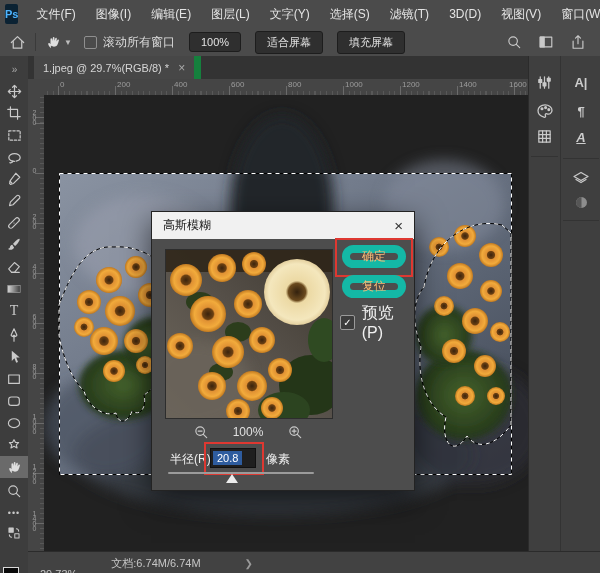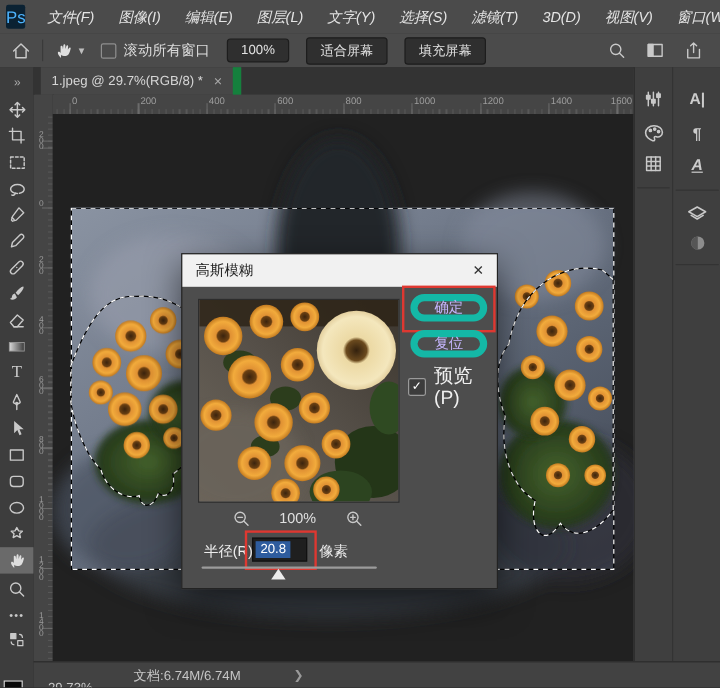--- a/index.html
+++ b/index.html
@@ -5,23 +5,23 @@
   html,body{margin:0;padding:0;background:#2b2b2b;}
   .app{position:relative;width:600px;height:573px;overflow:hidden;background:#4b4b4b;
        font-family:"Liberation Sans","DejaVu Sans",sans-serif;-webkit-font-smoothing:antialiased;}
   svg{display:block}
   .ic{stroke:#c9c9c9;fill:none;stroke-width:1.3;stroke-linecap:round;stroke-linejoin:round}
 
   
   .menubar{position:absolute;left:0;top:0;width:600px;height:28px;background:#4b4b4b;
            border-bottom:1px solid #3a3a3a;display:flex;align-items:center;}
   .pslogo{width:23px;height:20px;margin-left:5px;background:#0b2233;color:#4db4ff;border-radius:2px;
-          font-size:14px;font-weight:normal;display:flex;align-items:center;justify-content:center;}
+          font-size:11px;font-weight:bold;display:flex;align-items:center;justify-content:center;}
   .menuitems{display:flex;margin-left:8px;}
-  .menuitem{padding:0 10px;font-size:12px;color:#e4e4e4;line-height:28px;white-space:nowrap;font-style:italic;}
+  .menuitem{padding:0 10px;font-size:12px;color:#e4e4e4;line-height:28px;white-space:nowrap;}
 
   
   .optbar{position:absolute;left:0;top:28px;width:600px;height:28px;background:#4b4b4b;
           border-bottom:1px solid #2e2e2e;display:flex;align-items:center;}
   .vsep{width:1px;height:18px;background:#3a3a3a;margin:0 9px;}
   .caret{font-size:8px;color:#bdbdbd;margin-left:2px;}
   .chk{width:11px;height:11px;border:1px solid #8f8f8f;border-radius:2px;margin-left:12px;background:transparent;}
   .optlabel{font-size:12px;color:#dcdcdc;margin-left:6px;}
   .optbtn{background:#2f2f2f;border:1px solid #1d1d1d;border-radius:3px;color:#e2e2e2;
           font-size:11px;padding:3px 11px;margin-left:14px;white-space:nowrap;}
@@ -79,22 +79,22 @@
   .st-doc{margin-left:34px;}
   .st-chev{margin-left:44px;color:#9a9a9a;font-size:10px;}
 
   
   .dialog{position:absolute;left:151px;top:211px;width:262px;height:278px;background:#4d4d4d;
           border:1px solid #232323;box-shadow:0 10px 28px rgba(0,0,0,.6);}
   .dlg-title{height:27px;background:#f1f1f1;display:flex;align-items:center;padding:0 11px;
              font-size:12px;color:#222;}
   .dlg-close{margin-left:auto;color:#333;font-size:15px;line-height:27px;}
   .preview{position:absolute;left:13px;top:37px;width:166px;height:168px;border:1px solid #2d2d2d;overflow:hidden;background:#555;}
-  .pillbtn{position:absolute;left:190px;width:64px;height:23px;border:6px solid #14b8a6;border-radius:13px;
-           background:transparent;color:#c4b5fd;font-size:12px;display:flex;align-items:center;justify-content:center;}
+  .pillbtn{position:absolute;left:190px;width:64px;height:23px;border:8px solid #14b8a6;border-radius:13px;
+           background:transparent;color:#fdba74;font-size:12px;display:flex;align-items:center;justify-content:center;}
   .annot{position:absolute;border:2px solid #de3831;pointer-events:none;}
   .chkrow{position:absolute;left:188px;top:91px;display:flex;align-items:center;}
   .dlgchk{width:13px;height:13px;background:#3c3c3c;border:1px solid #9a9a9a;border-radius:2px;color:#fff;
           font-size:10px;line-height:13px;text-align:center;}
   .chklabel{margin-left:7px;color:#f0f0f0;font-size:16px;}
   .zoomrow{position:absolute;left:13px;top:212px;width:166px;display:flex;align-items:center;
            justify-content:center;gap:24px;color:#e0e0e0;font-size:12px;}
   .radlabel{position:absolute;left:18px;top:239px;color:#ededed;font-size:12px;}
   .radinput{position:absolute;left:58px;top:236px;width:44px;height:18px;background:#1f1f1f;
             border:1px solid #111;display:flex;align-items:center;}

